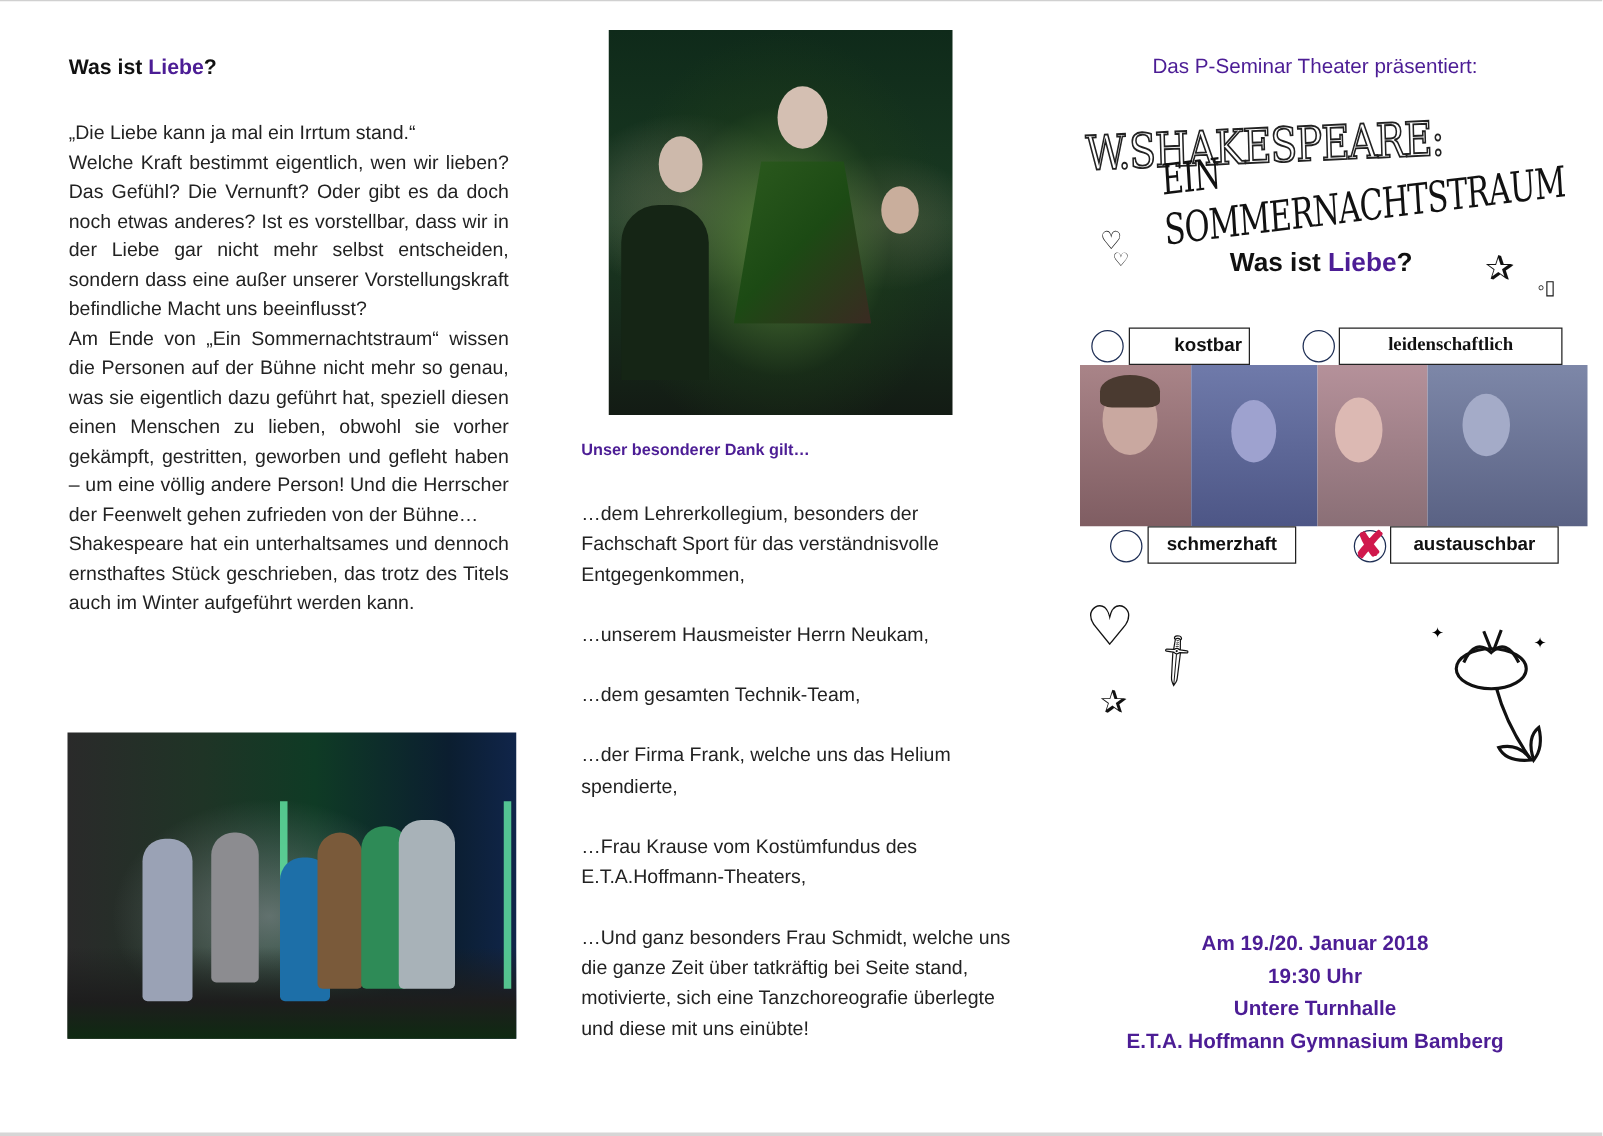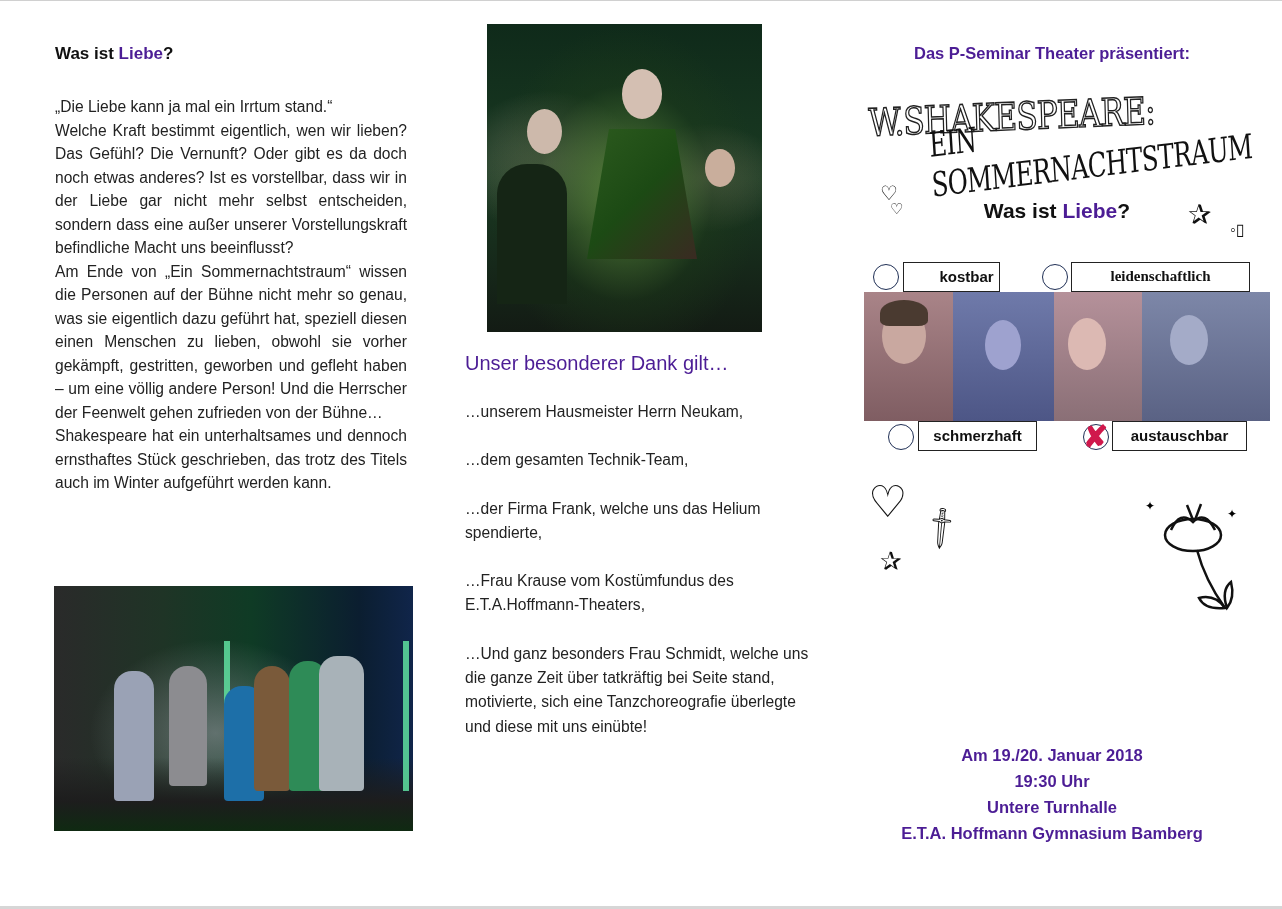--- a/index.html
+++ b/index.html
@@ -30,26 +30,26 @@
 
   
   .photo-trio {
     position: absolute; left: 487px; top: 24px; width: 275px; height: 308px;
     background:
       radial-gradient(ellipse at 50% 55%, rgba(95,140,60,0.85) 0%, rgba(30,60,25,0.4) 45%, rgba(0,0,0,0) 70%),
       radial-gradient(ellipse at 22% 45%, rgba(210,190,170,0.35) 0%, rgba(0,0,0,0) 30%),
       radial-gradient(ellipse at 80% 50%, rgba(200,170,150,0.3) 0%, rgba(0,0,0,0) 25%),
       linear-gradient(to bottom, #0f2a1a 0%, #1a3a22 50%, #131b14 100%);
   }
-  .col2-title { position: absolute; left: 465px; top: 352px; font-size: 20px; font-weight: normal; }
+  .col2-title { position: absolute; left: 465px; top: 352px; font-size: 13px; font-weight: bold; }
   .thanks { position: absolute; left: 465px; top: 400px; width: 345px; font-size: 15.6px; line-height: 24.3px; color: #222; }
   .thanks p { margin: 0 0 24px 0; }
 
   
-  .presents { position: absolute; left: 862px; top: 44px; width: 380px; text-align: center; font-size: 16.5px; font-weight: bold; }
+  .presents { position: absolute; left: 862px; top: 44px; width: 380px; text-align: center; font-size: 16.5px; font-weight: normal; }
   .logo {
     position: absolute; left: 868px; top: 95px; width: 405px; height: 80px;
   }
   .logo .l1 {
     position: absolute; left: 0; top: 6px; font-family: "DejaVu Serif", serif; font-size: 38px; letter-spacing: -1px;
     color: #fff; -webkit-text-stroke: 1.5px #222; transform: scaleX(0.82) rotate(-2deg); transform-origin: left top;
   }
   .logo .l2 {
     position: absolute; left: 60px; top: 30px; font-family: "DejaVu Serif", serif; font-size: 34px;
     color: #111; transform: scaleX(0.72) rotate(-5deg); transform-origin: left top; letter-spacing: -1px;
@@ -106,20 +106,21 @@
   <div style="position:absolute;left:40px;top:85px;width:35px;height:45px;border-radius:50%;background:#cdb9ab;"></div>
   <div style="position:absolute;left:135px;top:45px;width:40px;height:50px;border-radius:50%;background:#d4bfb2;"></div>
   <div style="position:absolute;left:218px;top:125px;width:30px;height:38px;border-radius:50%;background:#c9ae9c;"></div>
   <div style="position:absolute;left:100px;top:105px;width:110px;height:130px;background:linear-gradient(135deg,#2c5a1e,#1c4a14 50%,#3a2a22);clip-path:polygon(20% 0,80% 0,100% 100%,0 100%);"></div>
   <div style="position:absolute;left:10px;top:140px;width:70px;height:140px;background:#152515;border-radius:30px 30px 0 0;"></div>
 </div>
 
 <div class="col2-title red">Unser besonderer Dank gilt…</div>
 
 <div class="thanks">
+  <p>…dem Lehrerkollegium, besonders der Fachschaft Sport für das verständnisvolle Entgegenkommen,</p>
   <p>…unserem Hausmeister Herrn Neukam,</p>
   <p>…dem gesamten Technik-Team,</p>
   <p>…der Firma Frank, welche uns das Helium spendierte,</p>
   <p>…Frau Krause vom Kostümfundus des E.T.A.Hoffmann-Theaters,</p>
   <p>…Und ganz besonders Frau Schmidt, welche uns die ganze Zeit über tatkräftig bei Seite stand, motivierte, sich eine Tanzchoreografie überlegte und diese mit uns einübte!</p>
 </div>
 
 <div class="presents red">Das P-Seminar Theater präsentiert:</div>
 
 <div class="logo">

